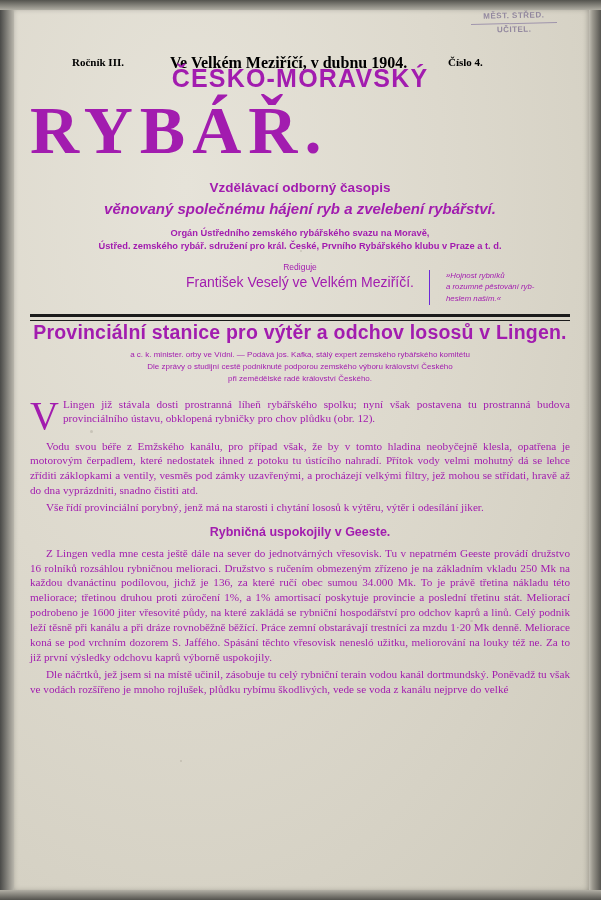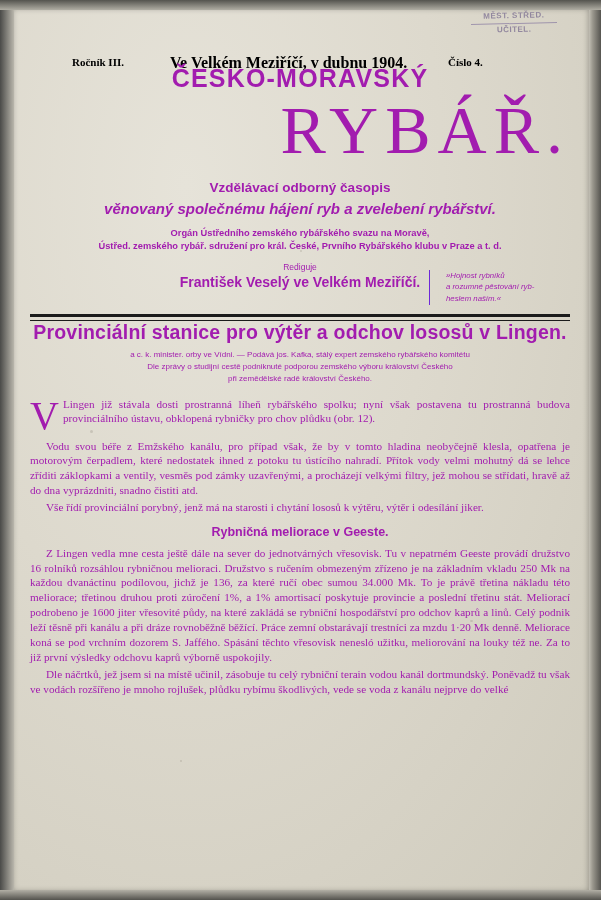--- a/index.html
+++ b/index.html
@@ -92,27 +92,27 @@
 
   .title1 {
     text-align: center;
     margin-top: 46px;
     font-size: 25px;
     letter-spacing: 1.2px;
     font-weight: bold;
     font-family: "Liberation Sans", sans-serif;
   }
   .title2 {
-    text-align: right;
+    text-align: left;
     font-size: 68px;
     letter-spacing: 7px;
     line-height: 0.98;
     margin-top: 4px;
     font-family: "Liberation Serif", serif;
-    font-weight: normal;
+    font-weight: bold;
   }
   .subtitle {
     text-align: center;
     margin-top: 16px;
     font-size: 13.5px;
     font-family: "Liberation Sans", sans-serif;
     font-weight: bold;
   }
   .subtitle2 {
     text-align: center;
@@ -138,21 +138,21 @@
   }
   .editor-row {
     position: relative;
     margin-top: 2px;
     height: 34px;
   }
   .editor {
     text-align: center;
     font-size: 14px;
     font-family: "Liberation Sans", sans-serif;
-    font-weight: bold;
+    font-weight: normal;
     padding-left: 0px;
   }
   .motto {
     position: absolute;
     right: 6px;
     top: -4px;
     width: 118px;
     font-size: 7.8px;
     line-height: 1.5;
     font-family: "Liberation Sans", sans-serif;
@@ -273,21 +273,21 @@
     </div>
 
     <div class="body">
       <p class="dropcap-p">
         <span class="dropcap">V</span>
         <span> Lingen již stávala dosti prostranná líheň rybářského spolku; nyní však postavena tu prostranná budova provinciálního ústavu, obklopená rybničky pro chov plůdku (obr. 12).</span>
       </p>
       <p class="indent">Vodu svou béře z Emžského kanálu, pro případ však, že by v tomto hladina neobyčejně klesla, opatřena je motorovým čerpadlem, které nedostatek ihned z potoku tu ústícího nahradí. Přítok vody velmi mohutný dá se lehce zříditi záklopkami a ventily, vesměs pod zámky uzavřenými, a procházejí velkými filtry, jež mohou se střídati, hravě až do dna vyprázdniti, snadno čistiti atd.</p>
       <p class="indent">Vše řídí provinciální porybný, jenž má na starosti i chytání lososů k výtěru, výtěr i odesílání jiker.</p>
 
-      <div class="subhead">Rybničná meliorace v Geeste.</div>
+      <div class="subhead">Rybničná uspokojily v Geeste.</div>
 
       <p class="indent">Z Lingen vedla mne cesta ještě dále na sever do jednotvárných vřesovisk. Tu v nepatrném Geeste provádí družstvo 16 rolníků rozsáhlou rybničnou melioraci. Družstvo s ručením obmezeným zřízeno je na základním vkladu 250 Mk na každou dvanáctinu podílovou, jichž je 136, za které ručí obec sumou 34.000 Mk. To je právě třetina nákladu této meliorace; třetinou druhou proti zúročení 1%, a 1% amortisací poskytuje provincie a poslední třetinu stát. Meliorací podrobeno je 1600 jiter vřesovité půdy, na které zakládá se rybniční hospodářství pro odchov kaprů a linů. Celý podnik leží těsně při kanálu a při dráze rovnoběžně běžící. Práce zemní obstarávají trestníci za mzdu 1·20 Mk denně. Meliorace koná se pod vrchním dozorem S. Jaffého. Spásání těchto vřesovisk nenesló užitku, meliorování na louky též ne. Za to již první výsledky odchovu kaprů výborně uspokojily.</p>
       <p class="indent">Dle náčrtků, jež jsem si na místě učinil, zásobuje tu celý rybniční terain vodou kanál dortmundský. Poněvadž tu však ve vodách rozšířeno je mnoho rojlušek, plůdku rybímu škodlivých, vede se voda z kanálu nejprve do velké</p>
     </div>
   </div>
 
   <div class="speck" style="left:90px;  top:430px; width:3px;  height:3px;"></div>
   <div class="speck" style="left:300px; top:250px; width:2px;  height:2px;"></div>
   <div class="speck" style="left:470px; top:620px; width:3px;  height:2px;"></div>
   <div class="speck" style="left:180px; top:760px; width:2px;  height:2px;"></div>

